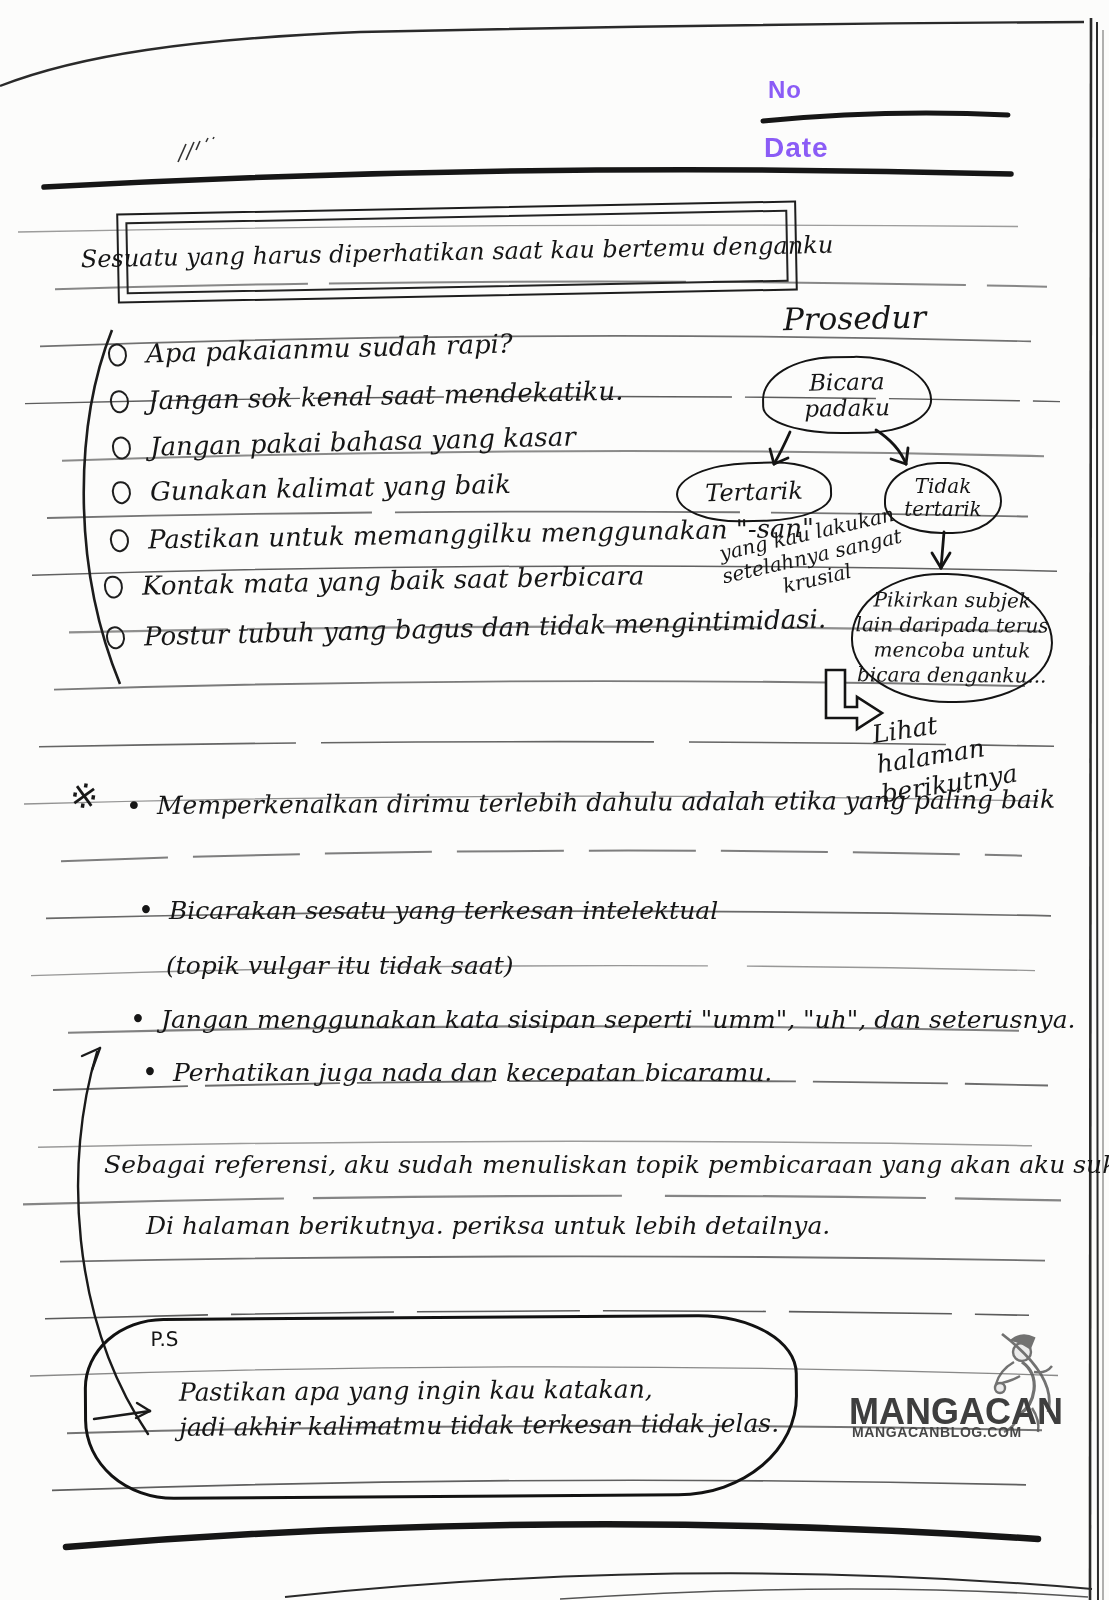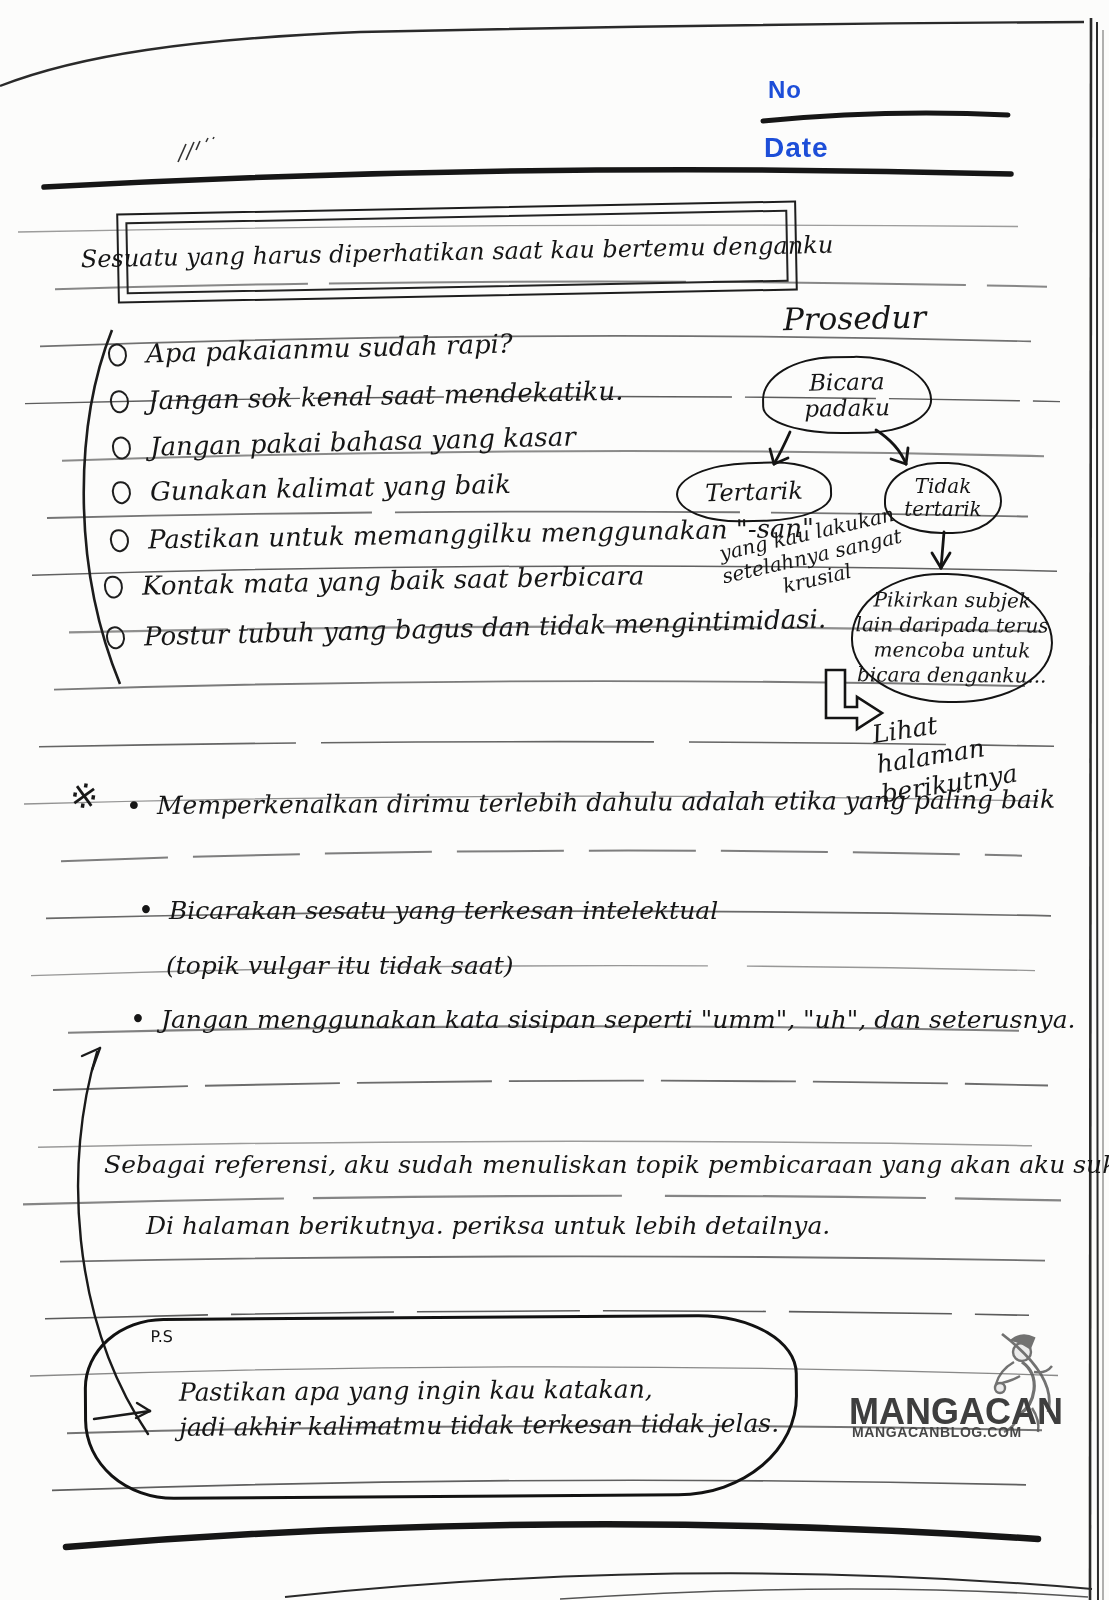--- a/index.html
+++ b/index.html
@@ -1,21 +1,21 @@
 <!DOCTYPE html>
 <html><head>
 <meta charset="utf-8">
 <style>
   html,body{margin:0;padding:0;background:#fff;}
   .page{position:relative;width:1109px;height:1600px;background:#fcfcfb;overflow:hidden;
         font-family:"DejaVu Serif",serif;color:#1b1b1b;}
   svg.deco{position:absolute;left:0;top:0;z-index:0;}
   .abs{position:absolute;z-index:2;}
   .hand{font-family:"DejaVu Serif",serif;font-style:italic;color:#161616;}
-  .print{font-family:"Liberation Sans","DejaVu Sans",sans-serif;font-weight:bold;color:#1d4ed8;}
+  .print{font-family:"Liberation Sans","DejaVu Sans",sans-serif;font-weight:bold;color:#8b5cf6;}
 
   .hdr-no{left:768px;top:76px;font-size:24px;letter-spacing:1px;}
   .hdr-date{left:764px;top:132px;font-size:28px;letter-spacing:1px;}
 
   .title-box{left:117px;top:207px;width:676px;height:86px;border:2.5px solid #1d1d1d;
              transform:rotate(-1.1deg);}
   .title-inner{position:absolute;left:7px;top:7px;right:7px;bottom:7px;border:2px solid #222;
                display:flex;align-items:center;justify-content:center;}
   .title-text{font-size:24px;white-space:nowrap;}
 
@@ -44,21 +44,21 @@
   .note-row{font-size:25px;white-space:nowrap;}
   .note-row.bullet::before{content:"\2022";font-style:normal;font-size:27px;margin-right:15px;
           position:relative;top:1px;}
   .marker{left:70px;top:776px;font-size:34px;font-style:normal;transform:rotate(9deg);
           font-family:"DejaVu Sans",sans-serif;color:#181818;}
 
   .ref{font-size:25px;white-space:nowrap;}
 
   .ps-blob{left:84px;top:1316px;width:708px;height:176px;border:3px solid #121212;
            border-radius:80px 100px 120px 90px/70px 60px 100px 80px;transform:rotate(-.4deg);}
-  .ps-label{position:absolute;left:64px;top:6px;font-size:16px;font-family:"DejaVu Sans",sans-serif;
+  .ps-label{position:absolute;left:64px;top:6px;font-size:20px;font-family:"DejaVu Sans",sans-serif;
            font-weight:500;font-style:normal;color:#151515;}
   .ps-lines{position:absolute;left:92px;top:54px;font-size:25px;line-height:1.4;white-space:nowrap;}
 
   .wm-name{left:849px;top:1390px;font-size:36px;font-weight:900;letter-spacing:0;
            color:#3e3e3e;font-family:"Liberation Sans",sans-serif;transform:scaleY(1.05);}
   .wm-site{left:852px;top:1424px;font-size:14px;font-weight:900;letter-spacing:.6px;
            color:#474747;font-family:"Liberation Sans",sans-serif;}
 </style>
 </head>
 <body>
@@ -206,20 +206,21 @@
 mencoba untuk
 bicara denganku...</div>
   <div class="abs seenext hand">Lihat halaman
 berikutnya</div>
 
   <div class="abs marker">※</div>
   <div class="abs note-row bullet hand" style="left:126px;top:786px;transform:rotate(-.4deg)">Memperkenalkan dirimu terlebih dahulu adalah etika yang paling baik</div>
   <div class="abs note-row bullet hand" style="left:138px;top:894px">Bicarakan sesatu yang terkesan intelektual</div>
   <div class="abs note-row hand" style="left:166px;top:951px">(topik vulgar itu tidak saat)</div>
   <div class="abs note-row bullet hand" style="left:130px;top:1003px">Jangan menggunakan kata sisipan seperti "umm", "uh", dan seterusnya.</div>
+  <div class="abs note-row bullet hand" style="left:142px;top:1056px">Perhatikan juga nada dan kecepatan bicaramu.</div>
 
   <div class="abs ref hand" style="left:104px;top:1150px">Sebagai referensi, aku sudah menuliskan topik pembicaraan yang akan aku sukai</div>
   <div class="abs ref hand" style="left:146px;top:1211px">Di halaman berikutnya. periksa untuk lebih detailnya.</div>
 
   <div class="abs ps-blob">
     <div class="ps-label">P.S</div>
     <div class="ps-lines hand">
       <div>Pastikan apa yang ingin kau katakan,</div>
       <div>jadi akhir kalimatmu tidak terkesan tidak jelas.</div>
     </div>

